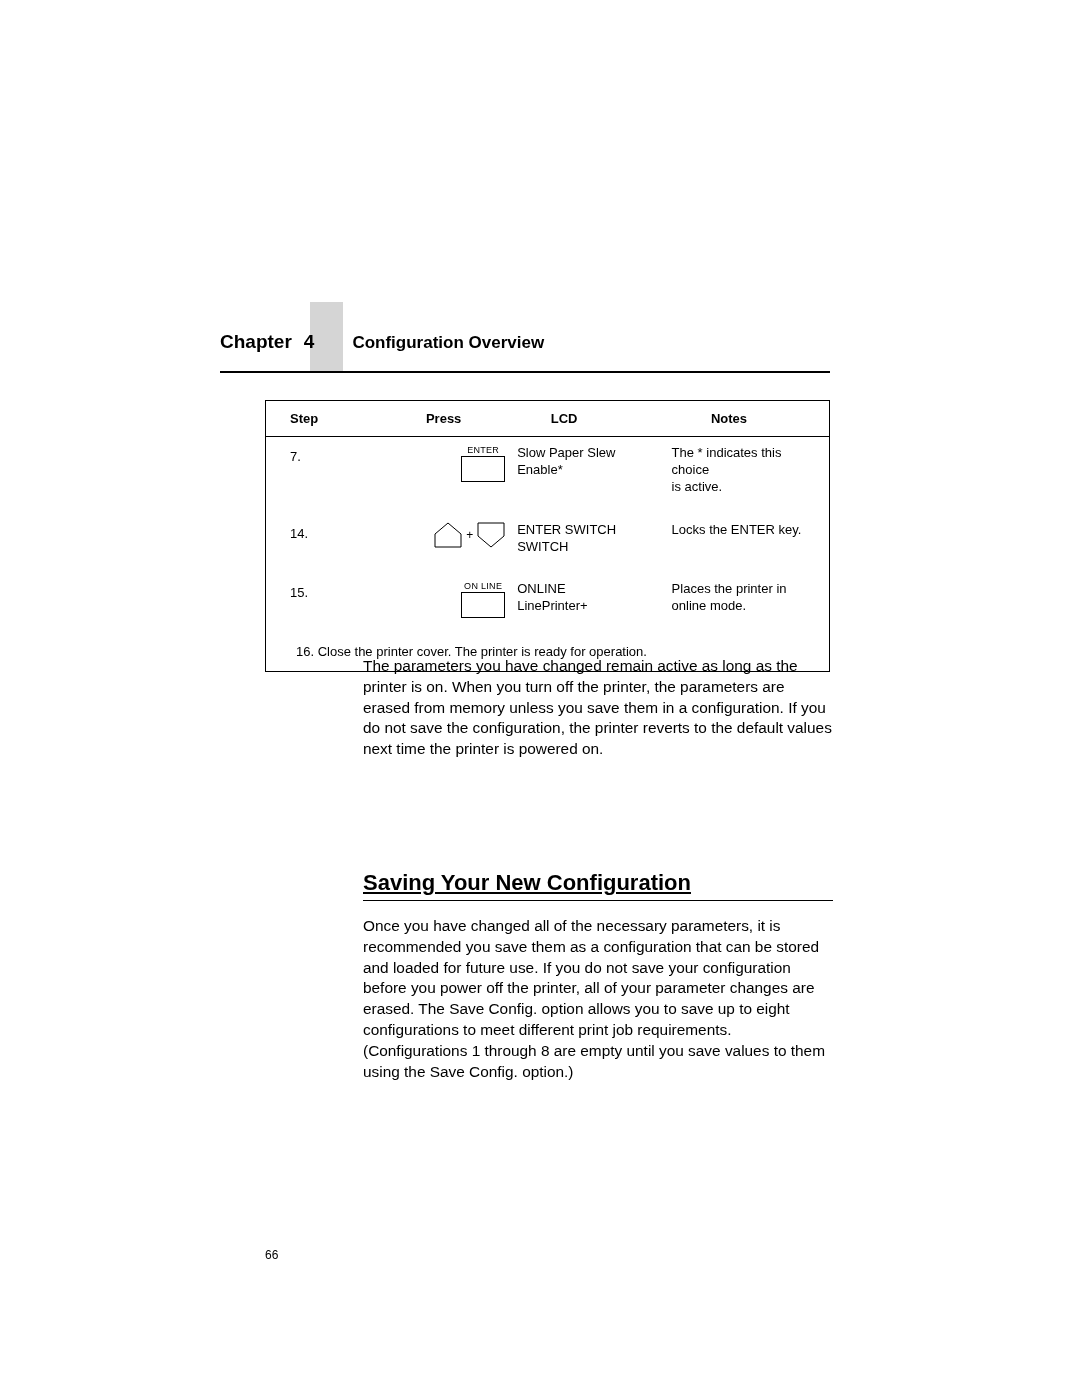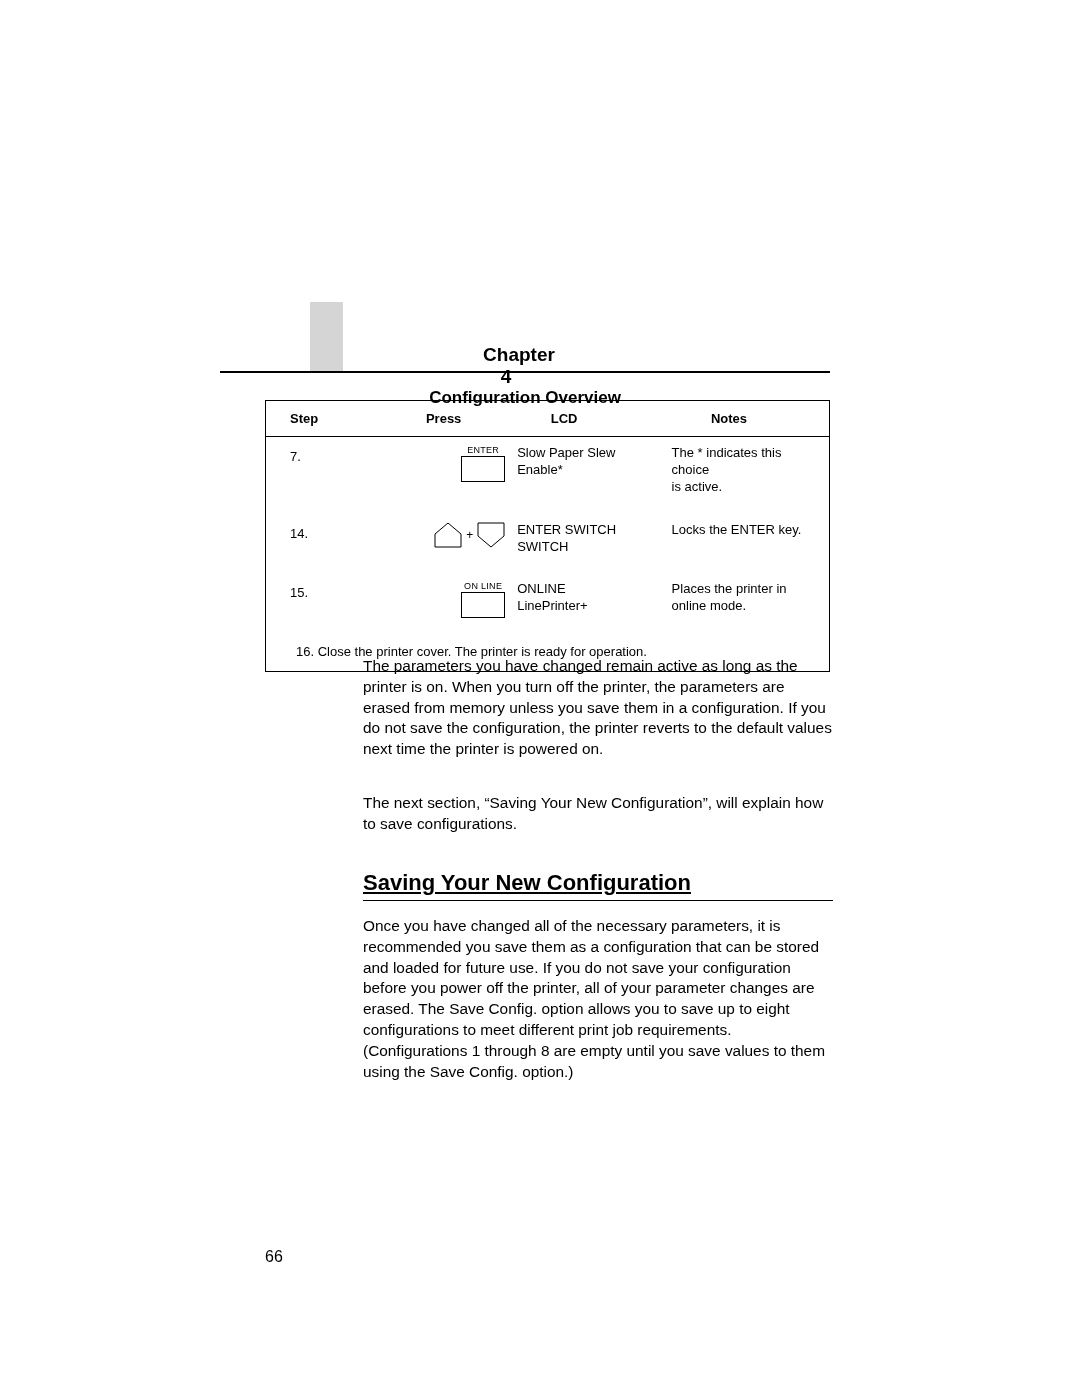--- a/index.html
+++ b/index.html
@@ -17,26 +17,25 @@
     .tab-mark {
       position: absolute;
       top: 302px;
       left: 310px;
       width: 33px;
       height: 69px;
       background: #d5d5d5;
     }
     .header-row {
       position: absolute;
-      top: 344px;
+      top: 331px;
       left: 220px;
       width: 610px;
       display: flex;
-      align-items: center;
-      flex-direction: column;
+      align-items: flex-end;
     }
     .chapter-label {
       font-weight: bold;
       font-size: 19px;
       margin-right: 12px;
     }
     .chapter-num {
       font-weight: bold;
       font-size: 19px;
       margin-right: 38px;
@@ -111,21 +110,21 @@
     .sec-head h2 {
       font-size: 22px;
       font-weight: bold;
       text-decoration: underline;
     }
     #para3 { top: 916px; }
     .page-num {
       position: absolute;
       top: 1248px;
       left: 265px;
-      font-size: 16px;
+      font-size: 12px;
     }
   </style>
 </head>
 <body>
 
 <div class="page">
 
   <div class="tab-mark"></div>
 
   <div class="header-row">
@@ -204,21 +203,20 @@
         <span class="line">Places the printer in</span>
         <span class="line">online mode.</span>
       </div>
     </div>
 
     <div class="footer-row">16. Close the printer cover. The printer is ready for operation.</div>
   </div>
 
   <p id="para1" class="body-text">The parameters you have changed remain active as long as the printer is on. When you turn off the printer, the parameters are erased from memory unless you save them in a configuration. If you do not save the configuration, the printer reverts to the default values next time the printer is powered on.</p>
 
-  <p id="para2" class="body-text">The next section, “Saving Your New Configuration”, will explain how to save configurations.</p>
 
   <div class="sec-head">
     <h2>Saving Your New Configuration</h2>
   </div>
 
   <p id="para3" class="body-text">Once you have changed all of the necessary parameters, it is recommended you save them as a configuration that can be stored and loaded for future use. If you do not save your configuration before you power off the printer, all of your parameter changes are erased. The Save Config. option allows you to save up to eight configurations to meet different print job requirements. (Configurations 1 through 8 are empty until you save values to them using the Save Config. option.)</p>
 
   <div class="page-num">66</div>
 
 </div>

